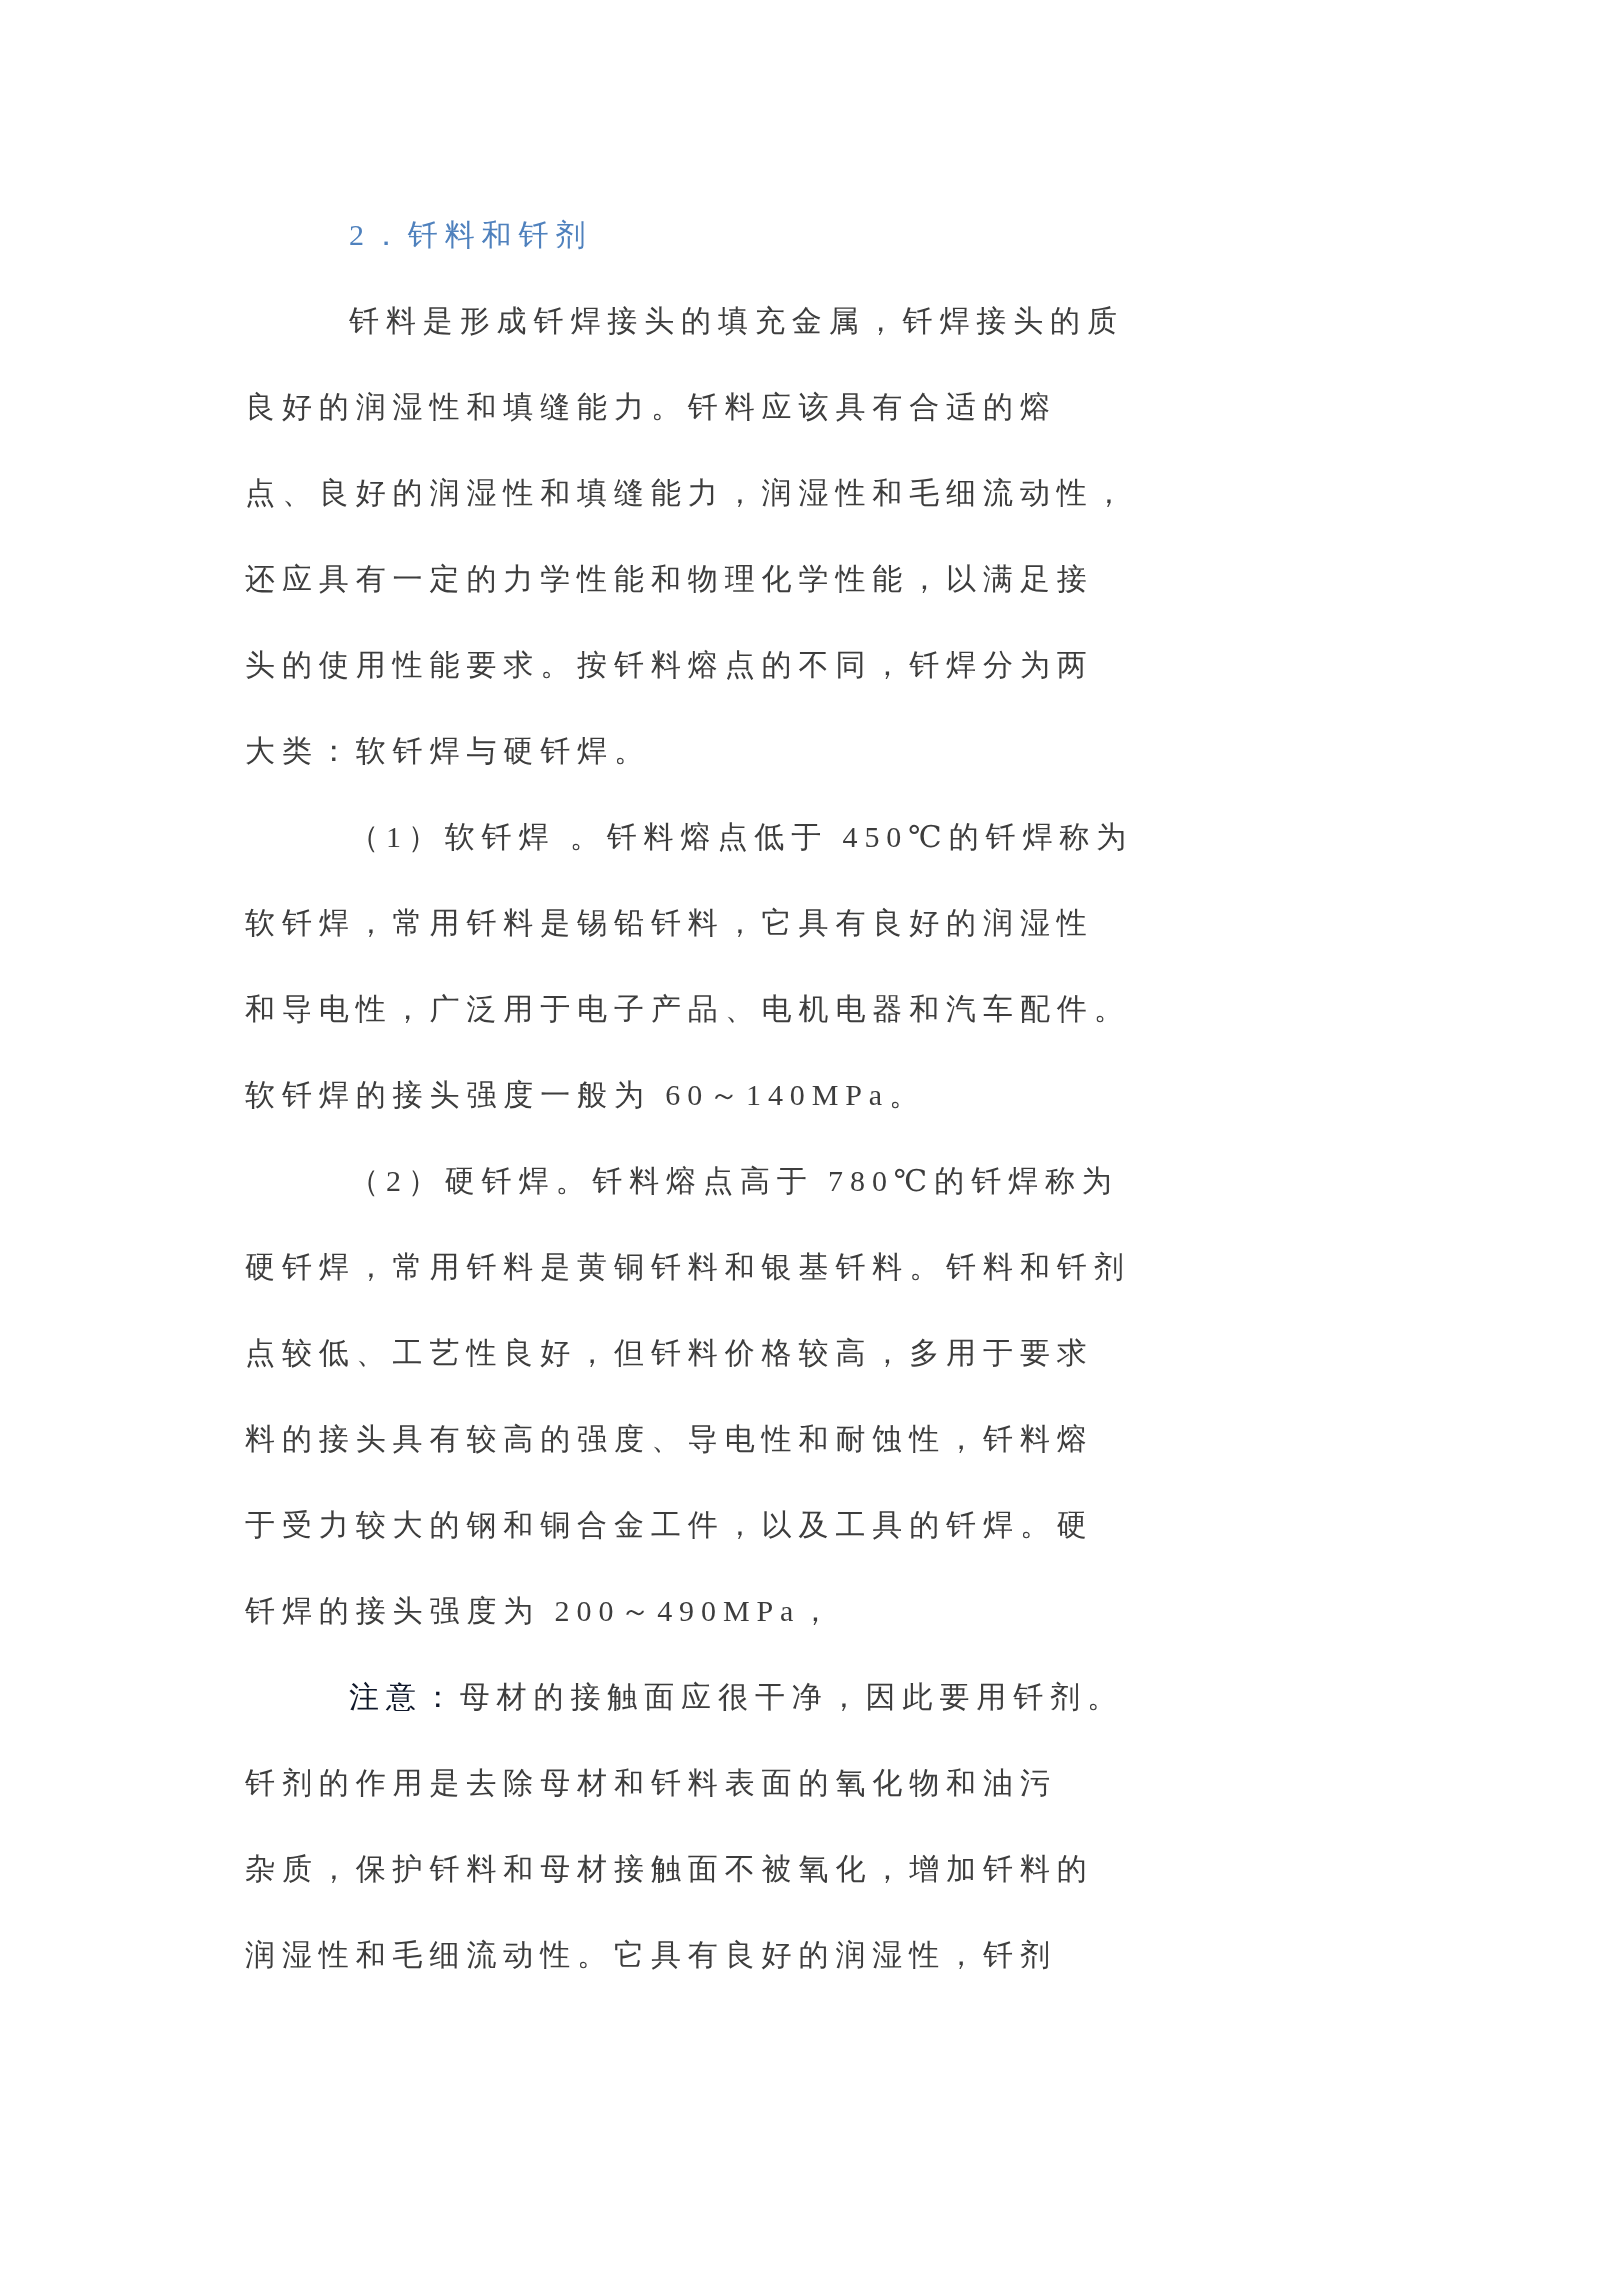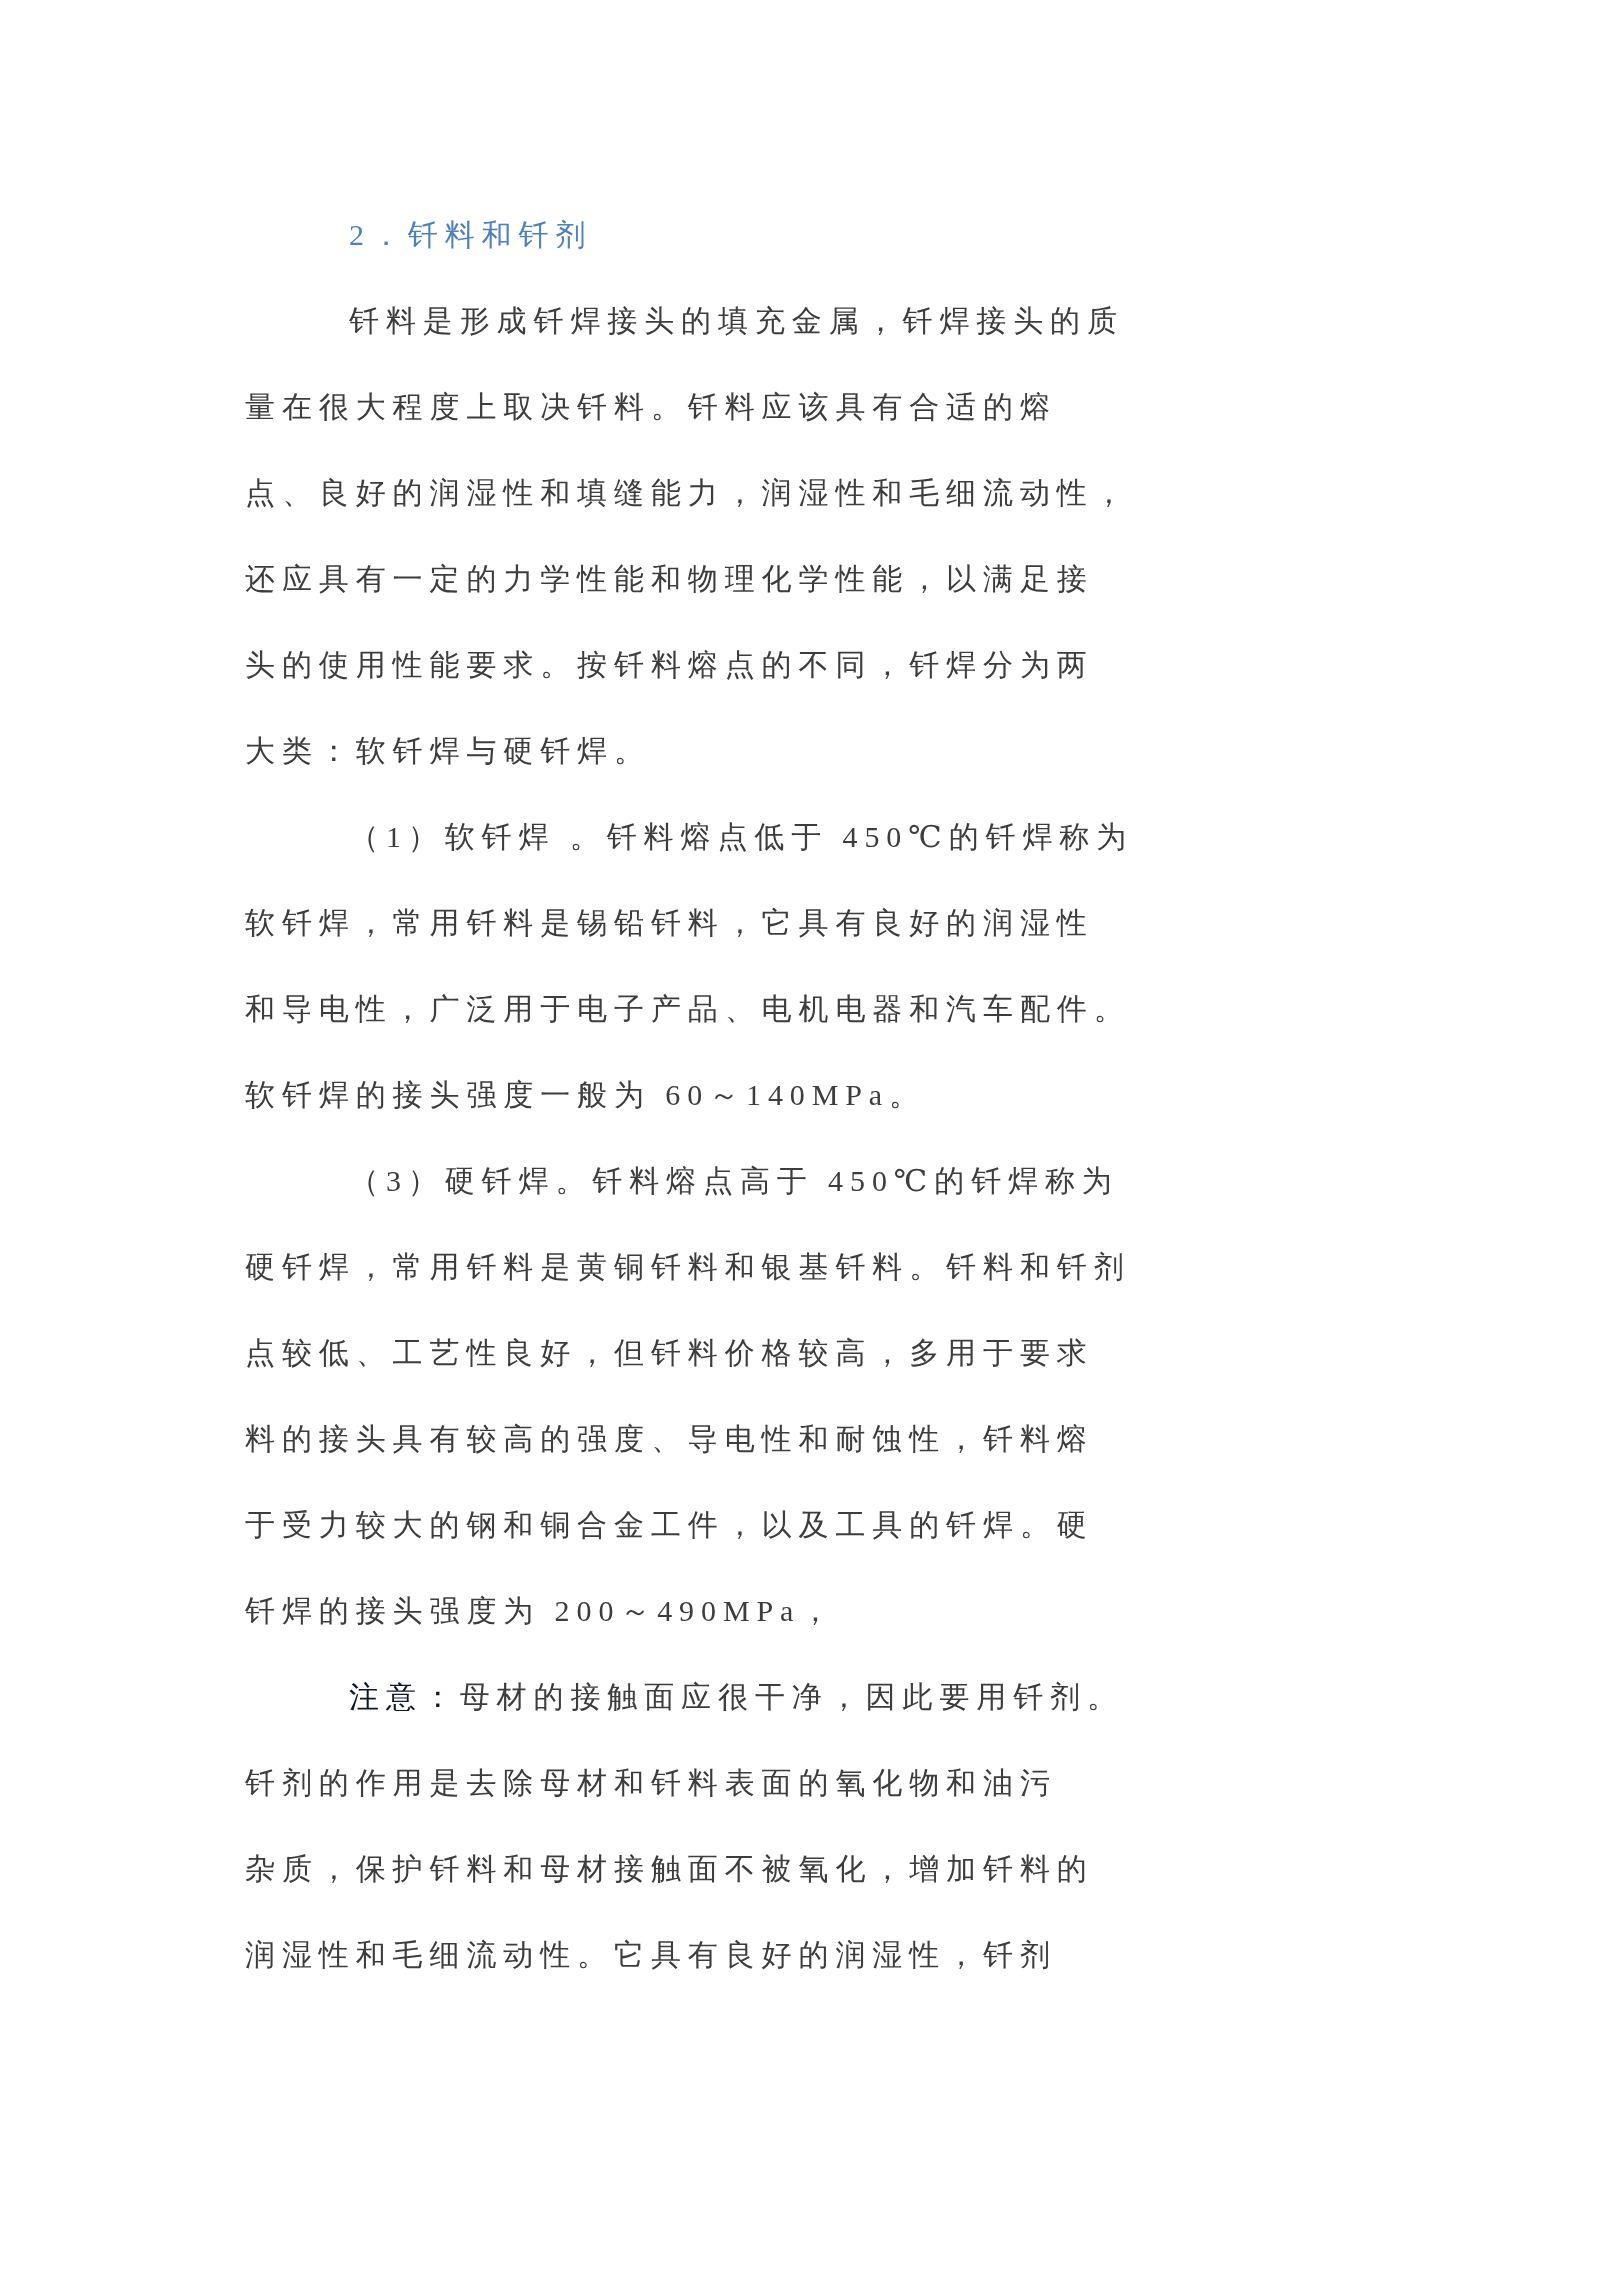--- a/index.html
+++ b/index.html
@@ -42,32 +42,32 @@
 </style>
 </head>
 <body>
 
 <div class="page">
   <div class="content">
 
     <div class="line indent title">2．钎料和钎剂</div>
 
     <div class="line indent">钎料是形成钎焊接头的填充金属，钎焊接头的质</div>
-    <div class="line">量在很大程度上取决钎料。钎料应该具有合适的熔</div>
+    <div class="line">良好的润湿性和填缝能力。钎料应该具有合适的熔</div>
     <div class="line">点、良好的润湿性和填缝能力，润湿性和毛细流动性，</div>
     <div class="line">还应具有一定的力学性能和物理化学性能，以满足接</div>
     <div class="line">头的使用性能要求。按钎料熔点的不同，钎焊分为两</div>
     <div class="line">大类：软钎焊与硬钎焊。</div>
 
     <div class="line indent">（1）软钎焊 。钎料熔点低于 450℃的钎焊称为</div>
     <div class="line">软钎焊，常用钎料是锡铅钎料，它具有良好的润湿性</div>
     <div class="line">和导电性，广泛用于电子产品、电机电器和汽车配件。</div>
     <div class="line">软钎焊的接头强度一般为 60～140MPa。</div>
 
-    <div class="line indent">（3）硬钎焊。钎料熔点高于 450℃的钎焊称为</div>
+    <div class="line indent">（2）硬钎焊。钎料熔点高于 780℃的钎焊称为</div>
     <div class="line">硬钎焊，常用钎料是黄铜钎料和银基钎料。钎料和钎剂</div>
     <div class="line">点较低、工艺性良好，但钎料价格较高，多用于要求</div>
     <div class="line">料的接头具有较高的强度、导电性和耐蚀性，钎料熔</div>
     <div class="line">于受力较大的钢和铜合金工件，以及工具的钎焊。硬</div>
     <div class="line">钎焊的接头强度为 200～490MPa，</div>
 
     <div class="line indent"><span class="notice-prefix">注意：</span><span>母材的接触面应很干净，因此要用钎剂。</span></div>
 
     <div class="line">钎剂的作用是去除母材和钎料表面的氧化物和油污</div>
     <div class="line">杂质，保护钎料和母材接触面不被氧化，增加钎料的</div>

